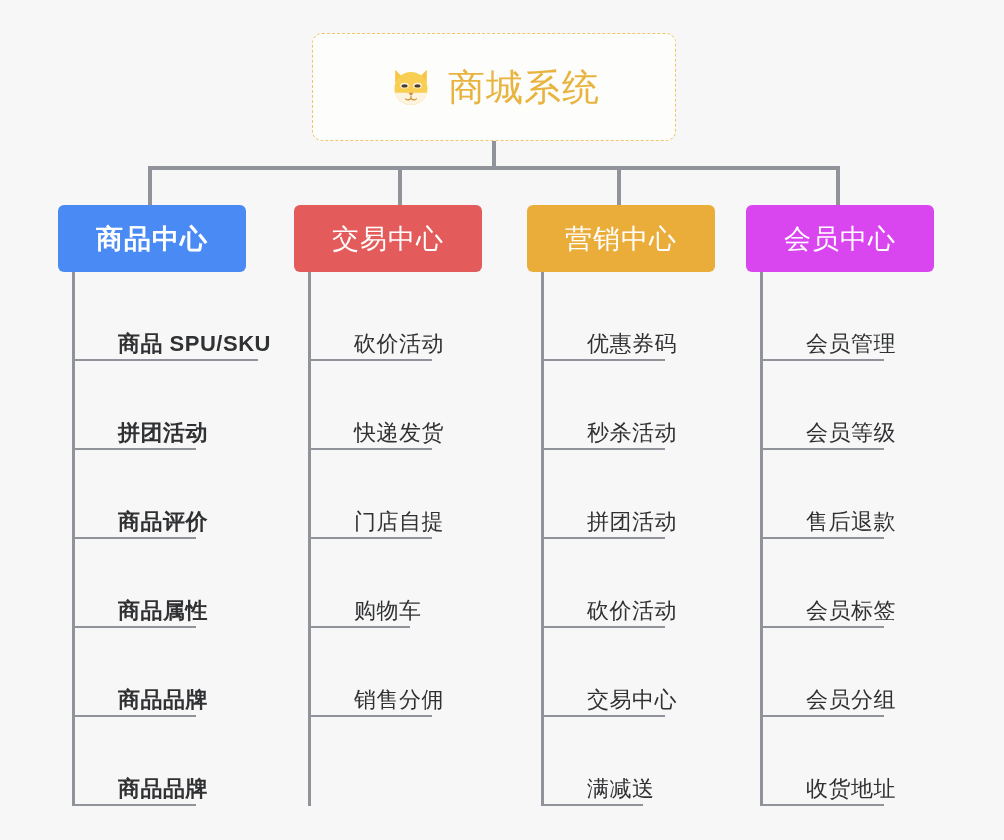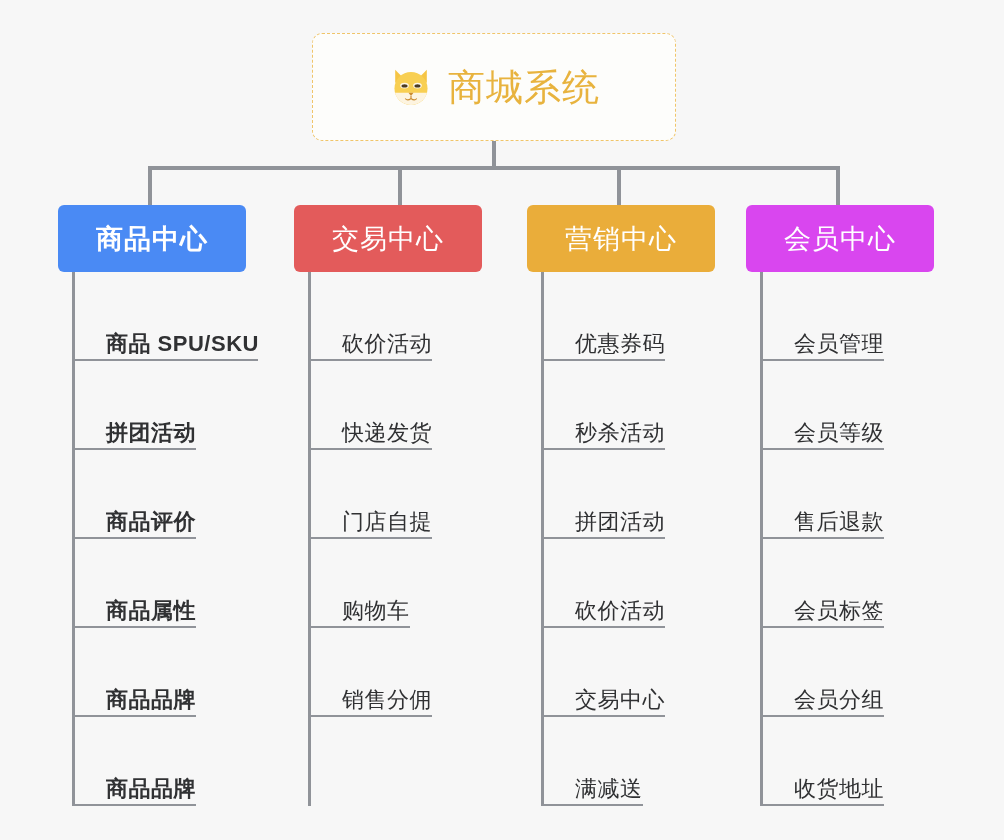--- a/index.html
+++ b/index.html
@@ -117,21 +117,21 @@
     height: 534px;
     background: #909399;
   }
 
   .item {
     position: relative;
     height: 89px;
     box-sizing: border-box;
     display: flex;
     align-items: flex-end;
-    padding-left: 34px;
+    padding-left: 46px;
   }
   .item-label {
     font-size: 22px;
     color: #303133;
     line-height: 1.15;
     white-space: nowrap;
     padding-bottom: 5px;
     letter-spacing: 0.5px;
   }
   .item-rule {

